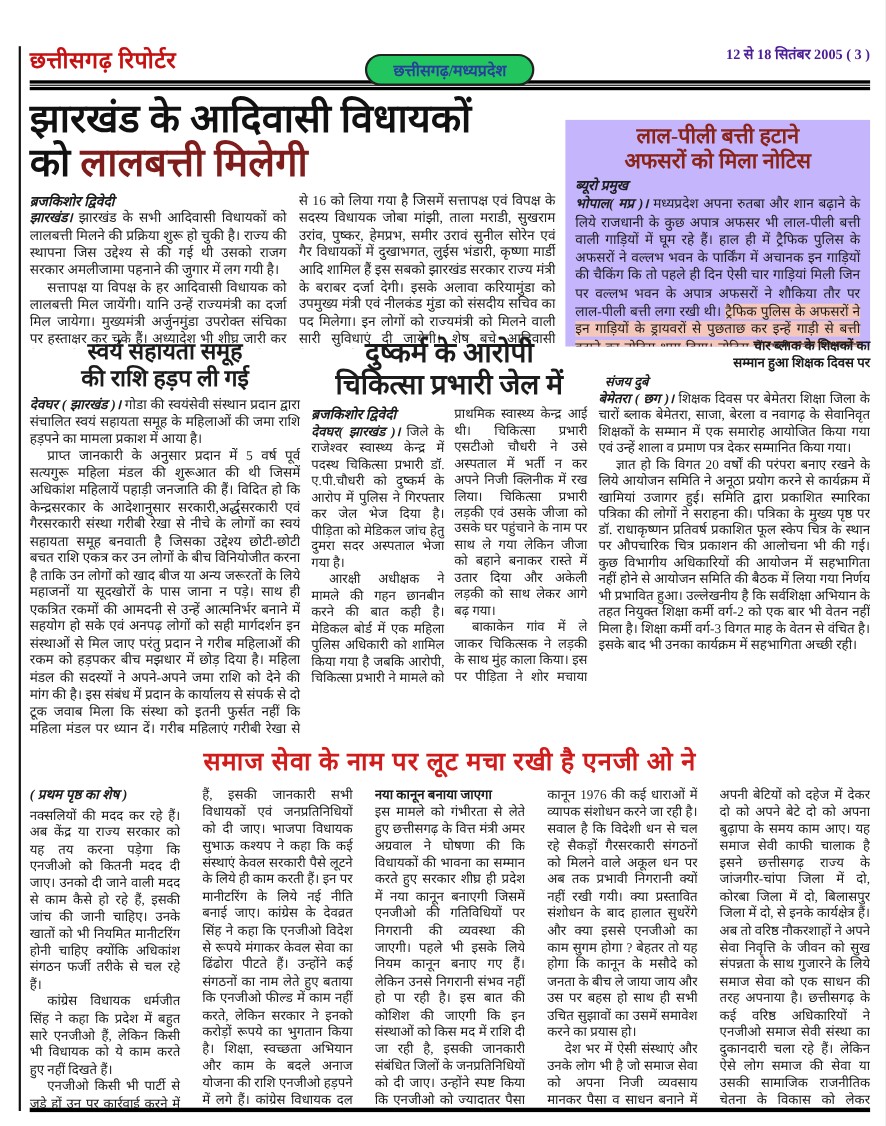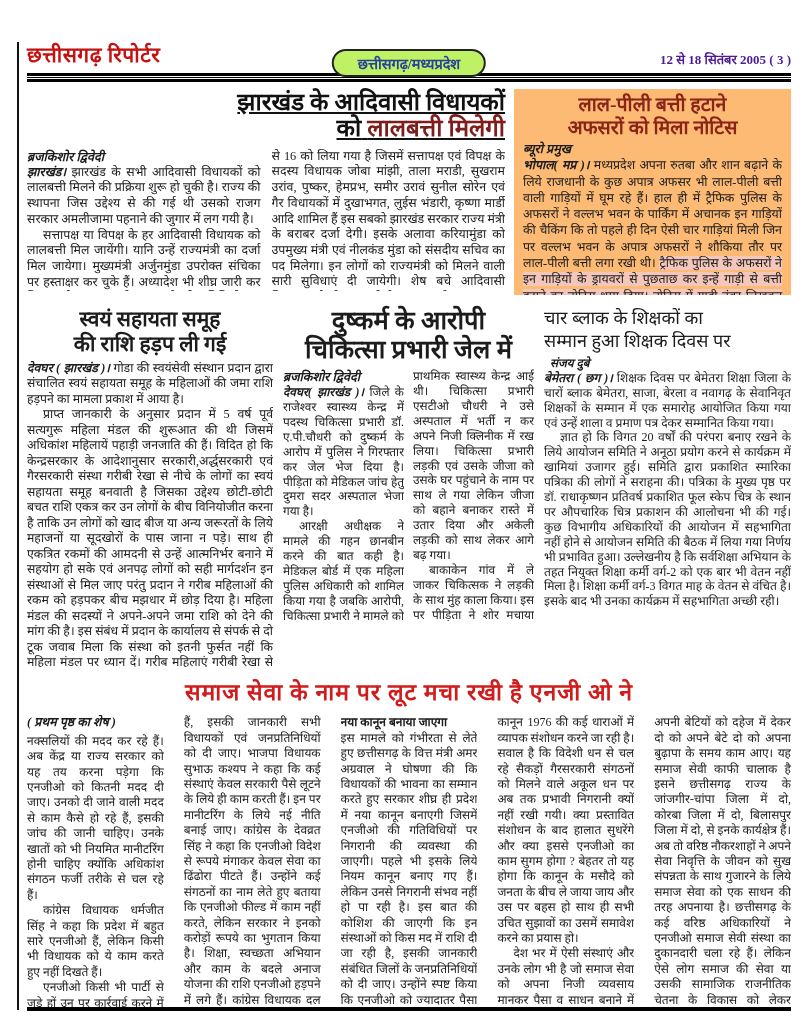--- a/index.html
+++ b/index.html
@@ -3,60 +3,60 @@
 <meta charset="utf-8">
 <style>
   html,body{margin:0;padding:0;background:#e8e8e8;}
   .page{
     width:805px;height:1024px;background:#ffffff;position:relative;
     font-family:"Liberation Serif","DejaVu Serif",serif;color:#1c1c1c;
     overflow:hidden;margin:0 auto;box-sizing:border-box;
   }
   .left-rule{position:absolute;left:17px;top:42px;bottom:14px;width:2px;background:#111;}
   
-  .masthead{display:flex;justify-content:space-between;align-items:flex-end;
+  .masthead{display:flex;justify-content:space-between;
     padding:40px 14px 5px 27px;}
   .mast-title{color:#c41212;font-size:21px;font-weight:bold;letter-spacing:.5px;}
   .mast-date{font-size:13px;font-weight:bold;color:#4c1d95;}
   .rule-stack{position:relative;margin:0 14px 0 27px;}
   .rule-stack .r1{height:3px;background:#000;}
   .rule-stack .r2{height:1px;background:#000;margin-top:1px;}
   .rule-stack .r3{height:3px;background:#000;margin-top:1px;}
   .edition-pill{position:absolute;left:50%;transform:translateX(-50%);top:-24px;
-    background:#bef264;border:2px solid #222;border-radius:16px;padding:2px 24px;
+    background:#22c55e;border:2px solid #222;border-radius:16px;padding:2px 24px;
     font-size:14.5px;font-weight:bold;color:#27409b;white-space:nowrap;z-index:2;text-align:center;}
   
   p{margin:0;text-align:justify;}
   .byline{font-weight:bold;font-style:italic;text-align:left;font-size:12.6px;line-height:16px;}
   .dl{font-weight:bold;font-style:italic;}
   .ind{text-indent:16px;}
   
   .top-row{display:flex;gap:9px;padding:7px 14px 0 27px;height:208px;}
   .art-jh{width:478px;box-sizing:border-box;}
-  .jh-head{font-size:24px;line-height:1.1;text-align:right;font-weight:bold;margin:0 0 7px;color:#111;text-decoration:underline;}
+  .jh-head{font-size:36px;line-height:1.1;text-align:left;font-weight:bold;margin:0 0 7px;color:#111;}
   .jh-head .red{color:#7f1d1d;}
   .two-col{display:flex;gap:11px;}
   .two-col .coln{flex:1;height:142px;overflow:hidden;font-size:12.4px;line-height:15.7px;}
-  .notice-box{flex:1;background:#fdba74;padding:5px 9px 6px;box-sizing:border-box;height:206px;overflow:hidden;}
+  .notice-box{flex:1;background:#c4b5fd;padding:5px 9px 6px;box-sizing:border-box;height:206px;overflow:hidden;margin-top:20px;}
   .notice-head{color:#8a2418;font-size:19.5px;line-height:1.16;text-align:center;font-weight:bold;margin:0 0 2px;}
   .nbody{font-size:12.4px;line-height:16.3px;}
   .hl{background:#f4c7ba;}
   
   .mid-row{display:flex;gap:10px;padding:10px 14px 0 27px;height:364px;box-sizing:content-box;}
   .mid-a{width:247px;}
   .mid-a h2{font-size:21px;line-height:1.18;text-align:center;font-weight:bold;margin:0 0 4px;}
   .mid-a .abody{height:306px;overflow:hidden;font-size:12.3px;line-height:15.5px;}
   .mid-b{width:252px;}
   .mid-b h2{font-size:25.5px;line-height:1.12;text-align:center;font-weight:bold;margin:0 0 5px;}
   .subhead{background:#cfe4f2;font-weight:bold;font-size:15.5px;text-align:center;
     padding:3px 2px;margin:0 0 3px;line-height:1.2;}
   .mid-b .mcols{display:flex;gap:9px;}
   .mid-b .mcol{flex:1;height:252px;overflow:hidden;font-size:11.9px;line-height:14.9px;}
   .mid-c{width:248px;}
-  .mid-c h3{font-size:18px;line-height:1.3;text-align:left;font-weight:normal;margin:0 0 1px;}
+  .mid-c h3{font-size:12px;line-height:1.3;text-align:right;font-weight:bold;margin:0 0 1px;}
   .mid-c .byline{font-size:11.8px;margin-left:6px;}
   .mid-c .cbody{height:312px;overflow:hidden;font-size:12.1px;line-height:14.9px;}
   
   .bottom{padding:9px 14px 0 27px;}
   .ngo-head{color:#d11c1c;font-size:23px;font-weight:bold;text-align:center;
     letter-spacing:1px;margin:0 0 10px;line-height:1.1;}
   .five-cols{display:flex;gap:20px;height:292px;overflow:hidden;}
   .bcol{flex:1;font-size:12px;line-height:15.4px;overflow:hidden;}
   .cont-note{font-weight:bold;font-style:italic;font-size:12.4px;text-align:left;margin-bottom:3px;}
   .bsub{font-weight:bold;}

